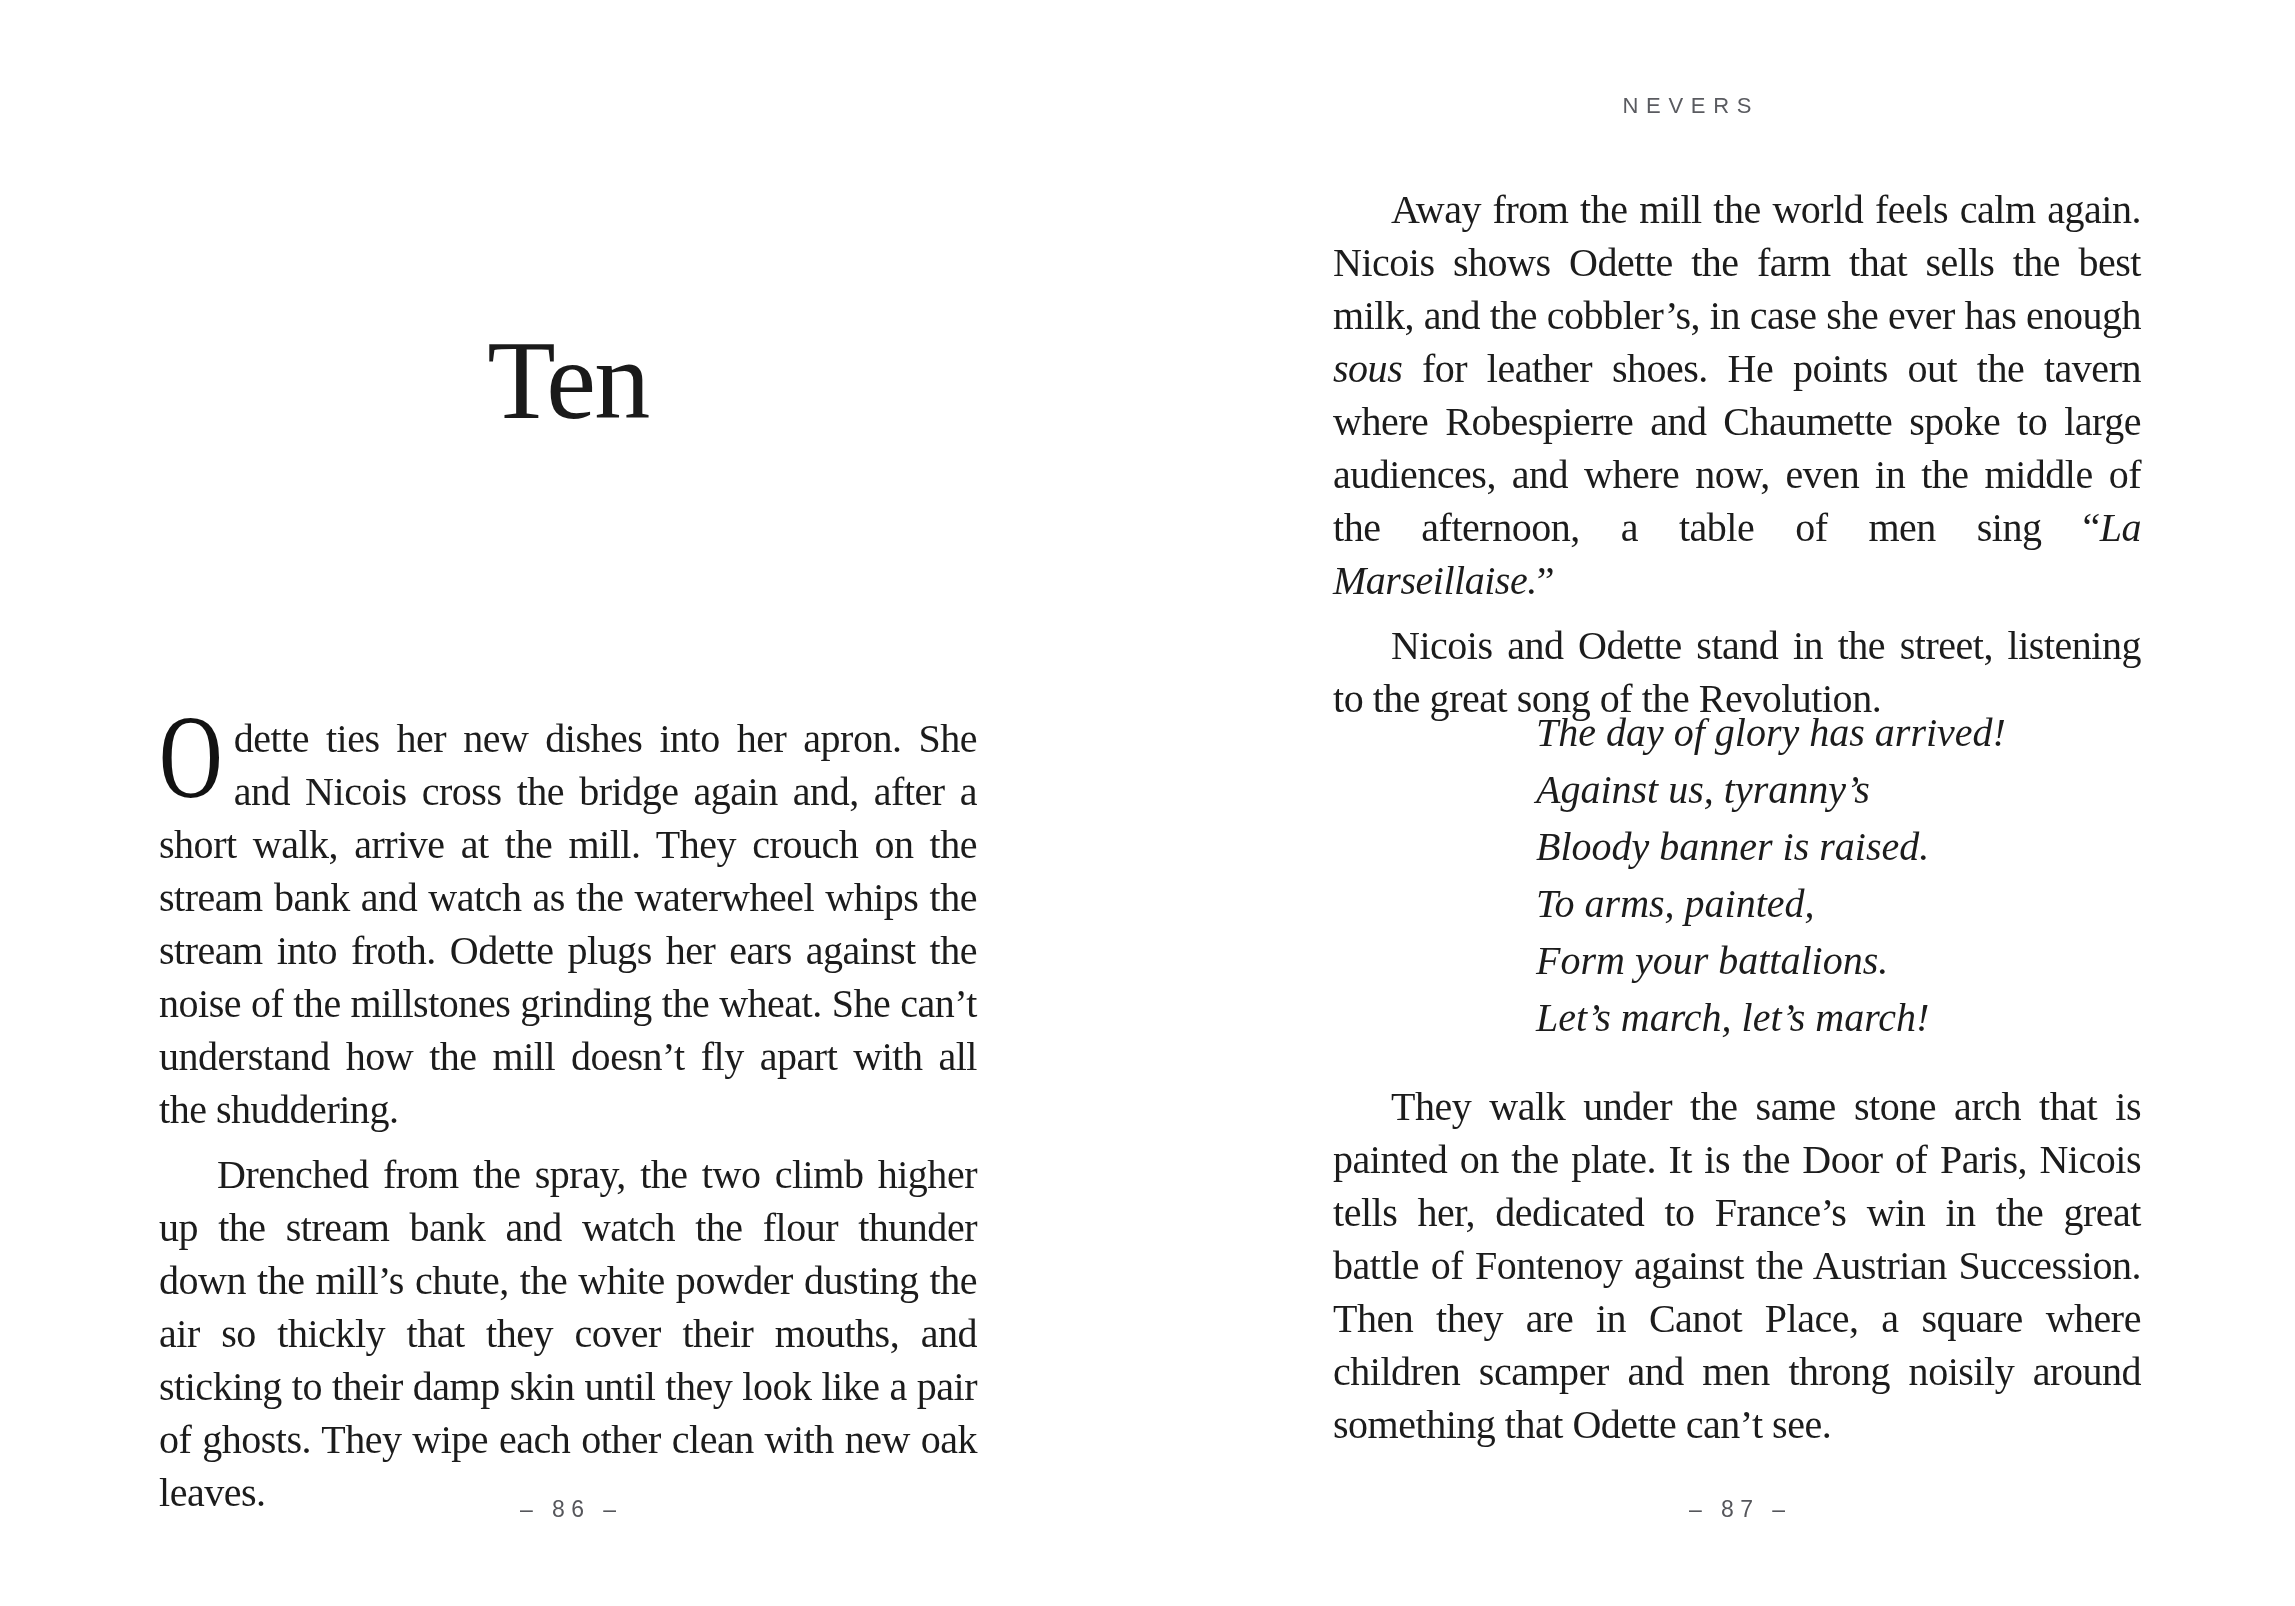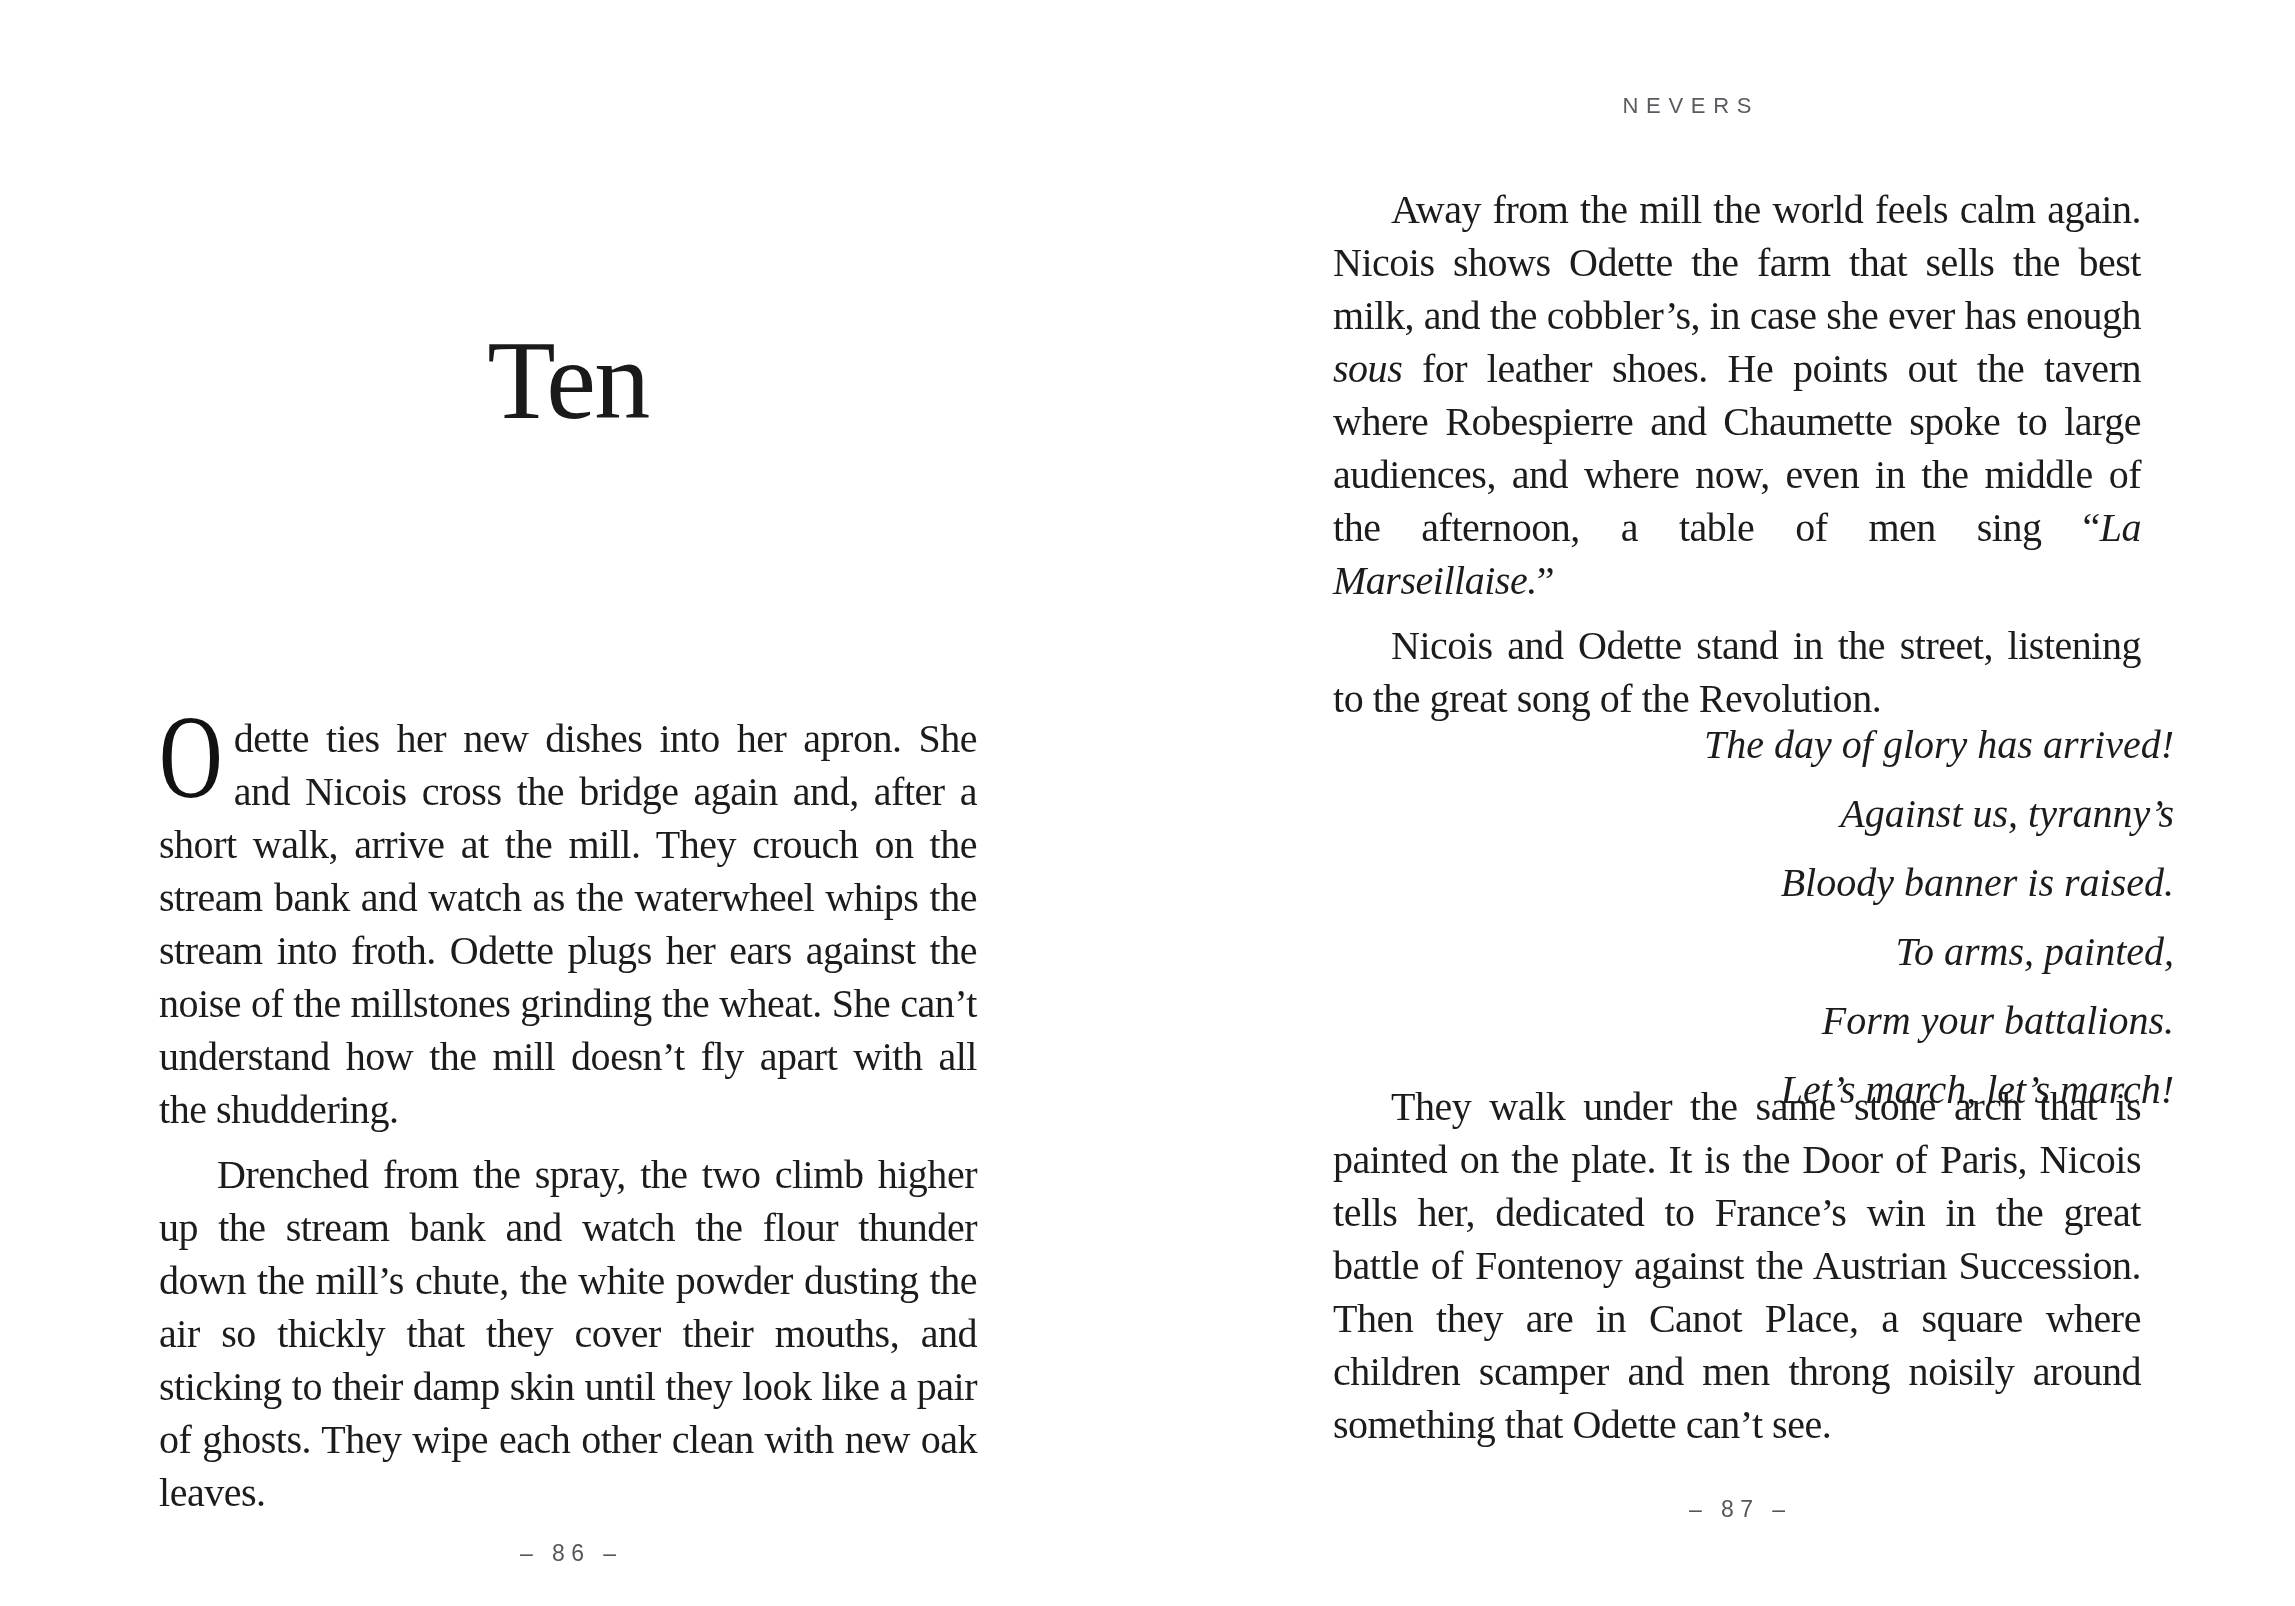--- a/index.html
+++ b/index.html
@@ -52,21 +52,21 @@
   }
   .folio {
     font-family: "Liberation Sans", sans-serif;
     font-size: 23px;
     line-height: 1;
     letter-spacing: 0.28em;
     text-indent: 0.28em;
     color: #55565b;
     text-align: center;
   }
-  .folio-left  { left: 147px;  top: 1498px; width: 842px; margin-top: 44px; }
+  .folio-left  { left: 147px;  top: 1498px; width: 842px; }
   .folio-right { left: 1321px; top: 1498px; width: 832px; }
 
   
   .running-header {
     left: 1271px;
     top: 95px;
     width: 832px;
     text-align: center;
     font-family: "Liberation Sans", sans-serif;
     font-size: 22px;
@@ -80,21 +80,21 @@
   .verse-block {
     left: 1532px;
     top: 702px;
     width: 658px;
     font-size: 40px;
     line-height: 53px;
     font-style: italic;
     color: #1c1c1c;
     text-align: left;
   }
-  .verse-block .verse-line { margin: 16px; text-align: right; }
+  .verse-block .verse-line { margin: 4px; }
   i, .ital { font-style: italic; }
 </style>
 </head>
 <body>
 
 <div class="abs chapter-title">Ten</div>
 
 <div class="abs left-body body-block">
   <p>
     <span class="dropcap">O</span><span><span>dette ties her new dishes into her apron. She and Nicois cross the bridge again and, after a short walk, arrive at the mill. They crouch on the stream bank and watch as the waterwheel whips the stream into froth. Odette plugs her ears against the noise of the millstones grinding the wheat. She can’t understand how the mill doesn’t fly apart with all the shuddering.</span></span>

